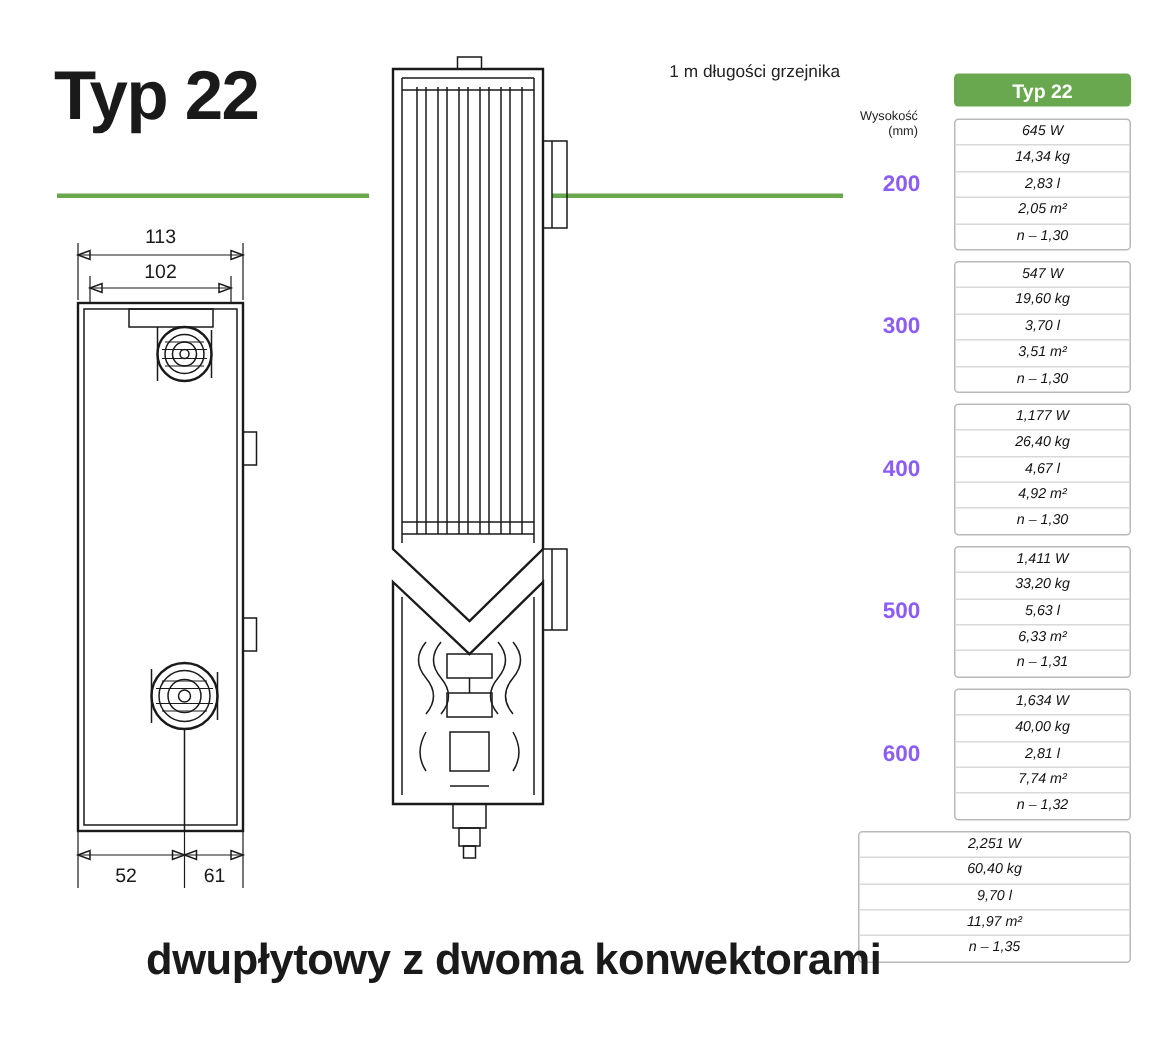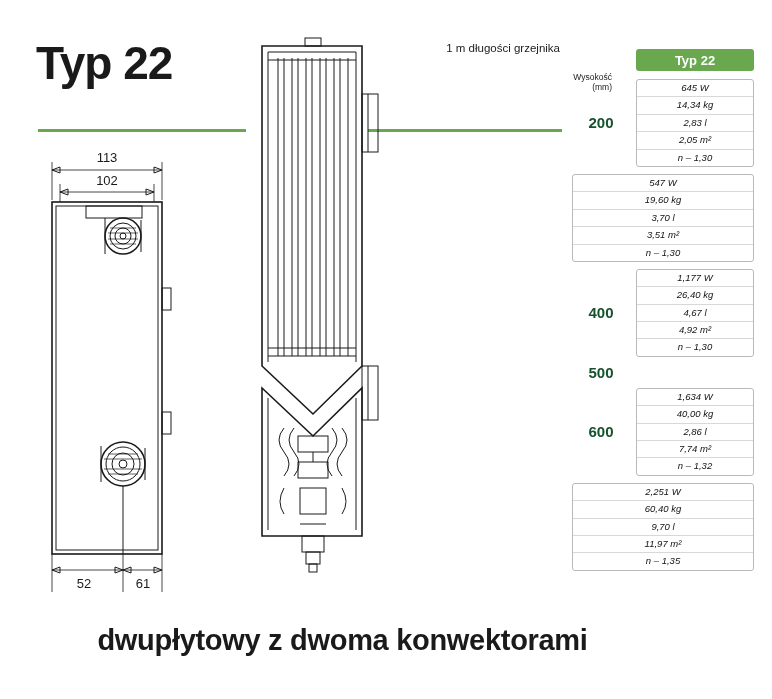--- a/index.html
+++ b/index.html
@@ -108,21 +108,21 @@
     align-items: stretch;
     margin-top: 7px;
   }
   .row-label {
     width: 64px;
     display: flex;
     align-items: center;
     justify-content: center;
     font-size: 15px;
     font-weight: bold;
-    color: #14532d;
+    color: #8b5cf6;
     box-sizing: border-box;
     padding-right: 6px;
   }
   .row-values {
     flex: 1;
     border: 1px solid #b9b9b9;
     border-radius: 3px;
     overflow: hidden;
     background: #fff;
     font-style: italic;
@@ -306,20 +306,21 @@
     <div class="row-values">
       <div class="v">645 W</div>
       <div class="v">14,34 kg</div>
       <div class="v">2,83 l</div>
       <div class="v">2,05 m²</div>
       <div class="v">n – 1,30</div>
     </div>
   </div>
 
   <div class="row-group">
+    <div class="row-label">300</div>
     <div class="row-values">
       <div class="v">547 W</div>
       <div class="v">19,60 kg</div>
       <div class="v">3,70 l</div>
       <div class="v">3,51 m²</div>
       <div class="v">n – 1,30</div>
     </div>
   </div>
 
   <div class="row-group">
@@ -328,28 +329,35 @@
       <div class="v">1,177 W</div>
       <div class="v">26,40 kg</div>
       <div class="v">4,67 l</div>
       <div class="v">4,92 m²</div>
       <div class="v">n – 1,30</div>
     </div>
   </div>
 
   <div class="row-group">
     <div class="row-label">500</div>
+    <div class="row-values">
+      <div class="v">1,411 W</div>
+      <div class="v">33,20 kg</div>
+      <div class="v">5,63 l</div>
+      <div class="v">6,33 m²</div>
+      <div class="v">n – 1,31</div>
+    </div>
   </div>
 
   <div class="row-group">
     <div class="row-label">600</div>
     <div class="row-values">
       <div class="v">1,634 W</div>
       <div class="v">40,00 kg</div>
-      <div class="v">2,86 l</div>
+      <div class="v">2,81 l</div>
       <div class="v">7,74 m²</div>
       <div class="v">n – 1,32</div>
     </div>
   </div>
 
   <div class="row-group">
     <div class="row-values">
       <div class="v">2,251 W</div>
       <div class="v">60,40 kg</div>
       <div class="v">9,70 l</div>

